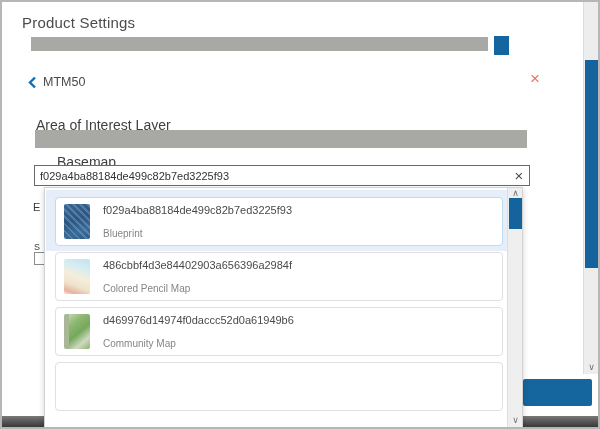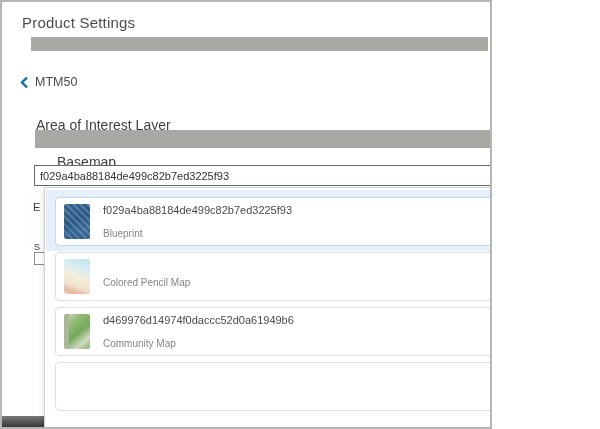--- a/index.html
+++ b/index.html
@@ -1,26 +1,26 @@
 <!DOCTYPE html>
 <html><head>
 <meta charset="utf-8">
 <style>
   html,body{margin:0;padding:0;background:#fff;}
   *{box-sizing:border-box;font-family:"Liberation Sans",sans-serif;}
-  .frame{position:relative;width:492px;height:429px;border:2px solid #b6b6b6;background:#fff;overflow:hidden;}
+  .frame{position:relative;width:600px;height:429px;border:2px solid #b6b6b6;background:#fff;overflow:hidden;}
   .abs{position:absolute;}
 
   .page-title{left:20px;top:12px;font-size:15px;color:#4c4c4c;letter-spacing:.2px;}
 
   .redacted-bar{background:#a8a8a5;}
   .bar-top{left:29px;top:35px;width:457px;height:14px;}
   .blue-cap{left:492px;top:34px;width:15px;height:19px;background:#15669e;}
 
-  .back-row{left:18px;top:71px;height:18px;display:flex;align-items:center;gap:6px;cursor:pointer;}
+  .back-row{left:26px;top:71px;height:18px;display:flex;align-items:center;gap:6px;cursor:pointer;}
   .back-label{font-size:12.5px;color:#4a4a4a;}
   .close-x{left:528px;top:68px;font-size:17px;color:#e8775f;cursor:pointer;line-height:1;}
 
   .field-label{font-size:14px;color:#3f3f3f;}
   .aoi-label{left:34px;top:115px;}
   .bar-aoi{left:33px;top:128px;width:492px;height:18px;}
 
   .bm-label{left:35px;top:152px;padding-left:20px;}
   .bm-input{left:32px;top:163px;width:496px;height:21px;border:1px solid #696969;background:#fff;
             font-size:11px;color:#323232;padding:0 18px 0 5px;outline:none;}
@@ -115,20 +115,21 @@
     <div>
       <div class="opt-id">f029a4ba88184de499c82b7ed3225f93</div>
       <div class="opt-name">Blueprint</div>
     </div>
   </div>
 
 
   <div class="option">
     <div class="thumb" style="background: linear-gradient(200deg, rgb(191, 226, 240) 0%, rgb(216, 236, 242) 28%, rgb(244, 238, 219) 50%, rgb(239, 227, 205) 72%, rgb(231, 180, 160) 90%, rgb(241, 230, 210) 100%);"></div>
     <div>
+      <div class="opt-id">486cbbf4d3e84402903a656396a2984f</div>
       <div class="opt-name">Colored Pencil Map</div>
     </div>
   </div>
 
   <div class="option">
     <div class="thumb" style="background: linear-gradient(90deg, rgb(169, 182, 152) 0px, rgb(169, 182, 152) 5px, rgba(0, 0, 0, 0) 5px), linear-gradient(140deg, rgb(215, 221, 201) 0%, rgb(142, 185, 115) 30%, rgb(118, 168, 92) 55%, rgb(207, 217, 193) 78%, rgb(139, 179, 114) 100%);"></div>
     <div>
       <div class="opt-id">d469976d14974f0daccc52d0a61949b6</div>
       <div class="opt-name">Community Map</div>
     </div>

